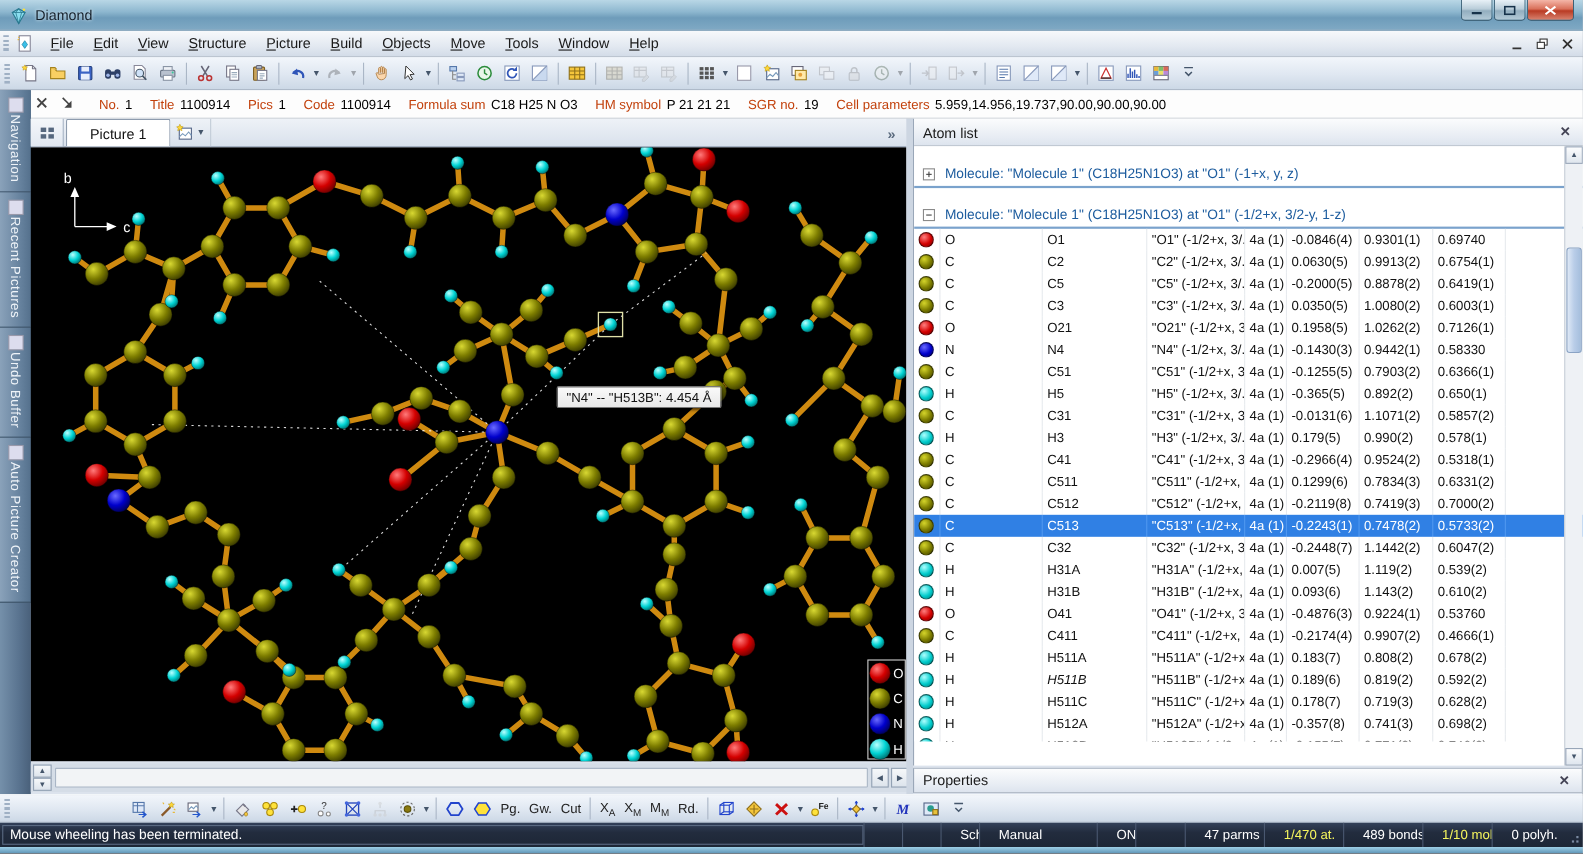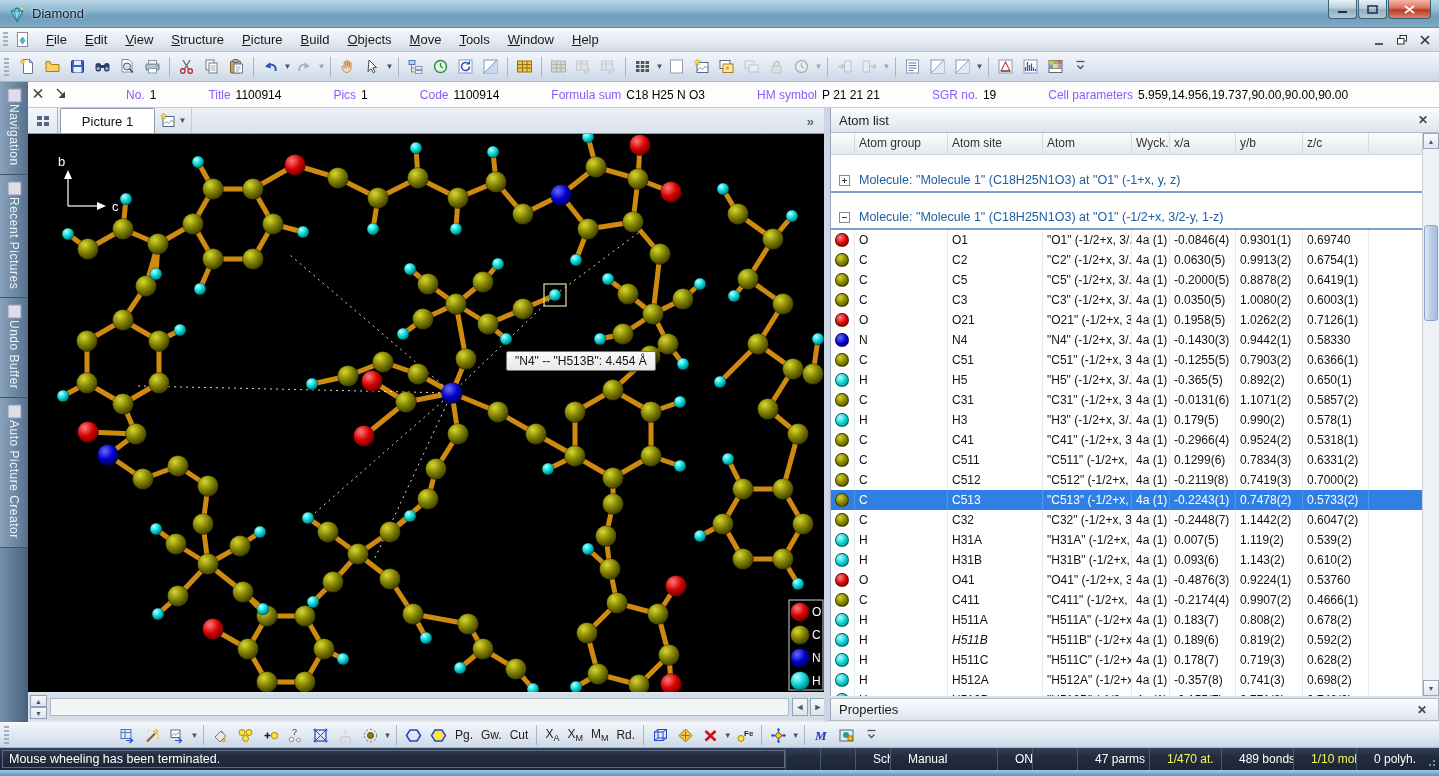--- a/index.html
+++ b/index.html
@@ -47,21 +47,21 @@
   .tb-drop { width:9px; height:23px; display:flex; align-items:center; justify-content:center;
     color:#45566b; font-size:8px; }
   .tb-text { padding:2px 4px; font-size:12px; color:#222; }
   .tb-text sub { font-size:9px; }
 
   
   .infobar { position:absolute; left:28px; top:82px; width:1411px; height:26px;
     background:#fdfdfd; border-bottom:1px solid #c6ccd4; display:flex; align-items:center; }
   .info-icon { width:17px; height:17px; margin:0 3px; }
   .info-field { margin-left:16px; white-space:nowrap; }
-  .info-label { color:#8b5cf6;margin-left:36px; }
+  .info-label { color:#c2410c; }
   .info-value { color:#000; margin-left:5px; }
 
   
   .sidebar { position:absolute; left:0; top:82px; width:28px; height:640px;
     background:linear-gradient(90deg,#7590aa,#5a7490 60%,#49607a); }
   .vtab { display:flex; flex-direction:column; align-items:center; padding-top:5px;
     border-bottom:1px solid #3e5469; background:linear-gradient(90deg,#8aa2ba,#64809c 70%,#54708c); }
   .vlabel { writing-mode:vertical-rl; color:#eef3f8; font-size:12px; letter-spacing:.5px;
     padding-bottom:8px; white-space:nowrap; }
 
@@ -1081,31 +1081,20 @@
     <div class="hs-btn">►</div>
   </div>
 
   <div class="splitter"></div>
 
   <div class="rightpanel">
     <div class="panel-header">
       <span>Atom list</span>
       <span class="panel-close">✕</span>
     </div>
-    <div class="colheader" id="atom-colheader">
-        <div class="colcell" style="width: 24px;"></div>
-        <div class="colcell" style="width: 93px;">Atom group</div>
-        <div class="colcell" style="width: 95px;">Atom site</div>
-        <div class="colcell" style="width: 89px;">Atom</div>
-        <div class="colcell" style="width: 38px;">Wyck.</div>
-        <div class="colcell" style="width: 66px;">x/a</div>
-        <div class="colcell" style="width: 67px;">y/b</div>
-        <div class="colcell" style="width: 66px;">z/c</div>
-        <div class="colcell" style="flex: 1 1 0%;"></div>
-      </div>
     <div class="list-body" id="atom-list-body">
         <div style="height: 14px;"></div>
         <div class="group-row">
           <span class="pm plus"></span>
           <span>Molecule: "Molecule 1" (C18H25N1O3) at "O1" (-1+x, y, z)</span>
         </div>
         <div class="group-underline"></div>
         <div style="height: 13px;"></div>
         <div class="group-row">
           <span class="pm minus"></span>

